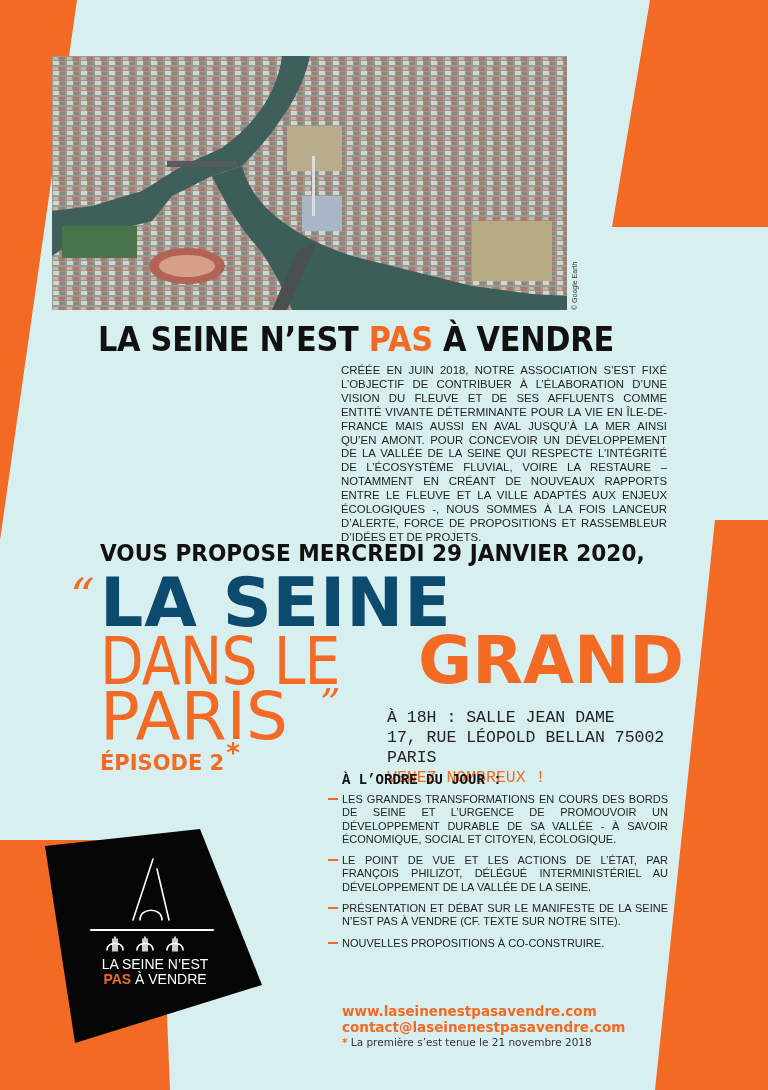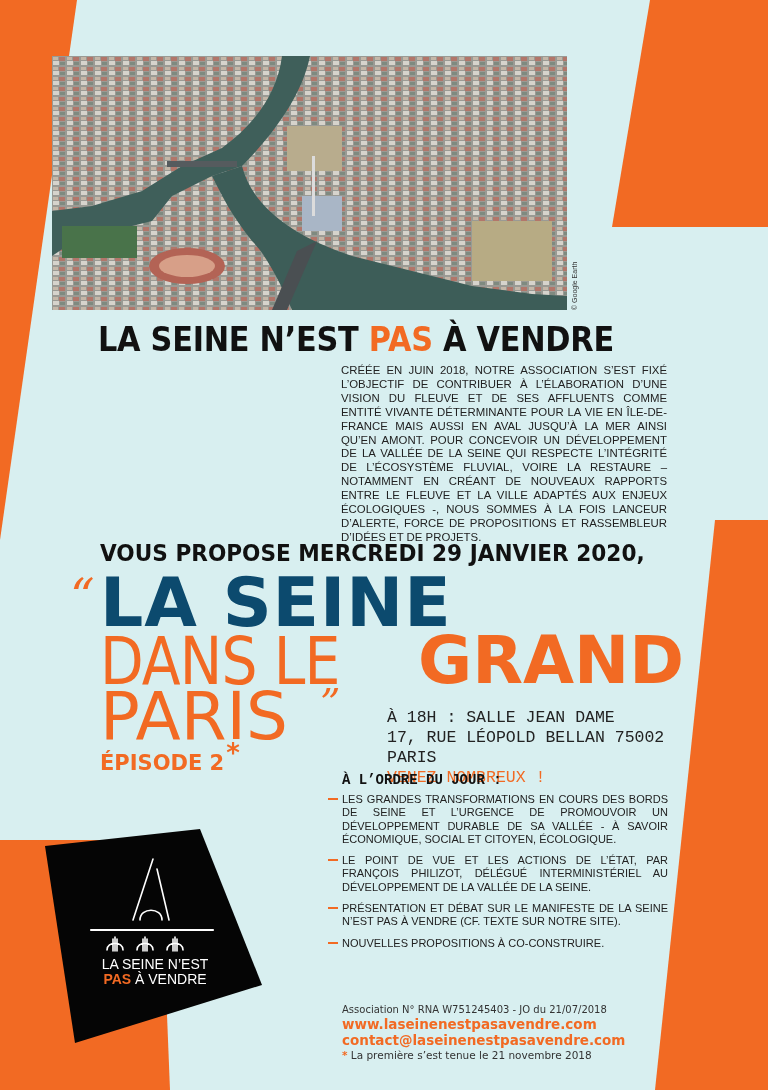--- a/index.html
+++ b/index.html
@@ -191,21 +191,20 @@
 
   <div class="agenda-title">À L’ORDRE DU JOUR :</div>
   <ul class="agenda">
     <li><span class="dash"></span><span>Les grandes transformations en cours des bords de Seine et l’urgence de promouvoir un développement durable de sa vallée - à savoir économique, social et citoyen, écologique.</span></li>
     <li><span class="dash"></span><span>Le point de vue et les actions de l’État, par François Philizot, délégué interministériel au développement de la vallée de la Seine.</span></li>
     <li><span class="dash"></span><span>Présentation et débat sur le manifeste de la Seine n’est pas à vendre (cf. texte sur notre site).</span></li>
     <li><span class="dash"></span><span>Nouvelles propositions à co-construire.</span></li>
   </ul>
 
   <div class="footer">
-    <div class="rna">Association N° RNA W751245403 - JO du 21/07/2018</div>
     <a class="link">www.laseinenestpasavendre.com</a>
     <a class="link">contact@laseinenestpasavendre.com</a>
     <div class="note"><span class="star">*</span><span> La première s’est tenue le 21 novembre 2018</span></div>
   </div>
 
   <svg class="abs" style="left:85px;top:855px" width="140" height="100" viewBox="0 0 140 100">
     <g stroke="#ffffff" stroke-width="1.6" fill="none" stroke-linecap="round">
       <path d="M68 4 L48 65"></path>
       <path d="M72 14 L84 65"></path>
       <path d="M55 65 C55 52 77 52 77 65"></path>

